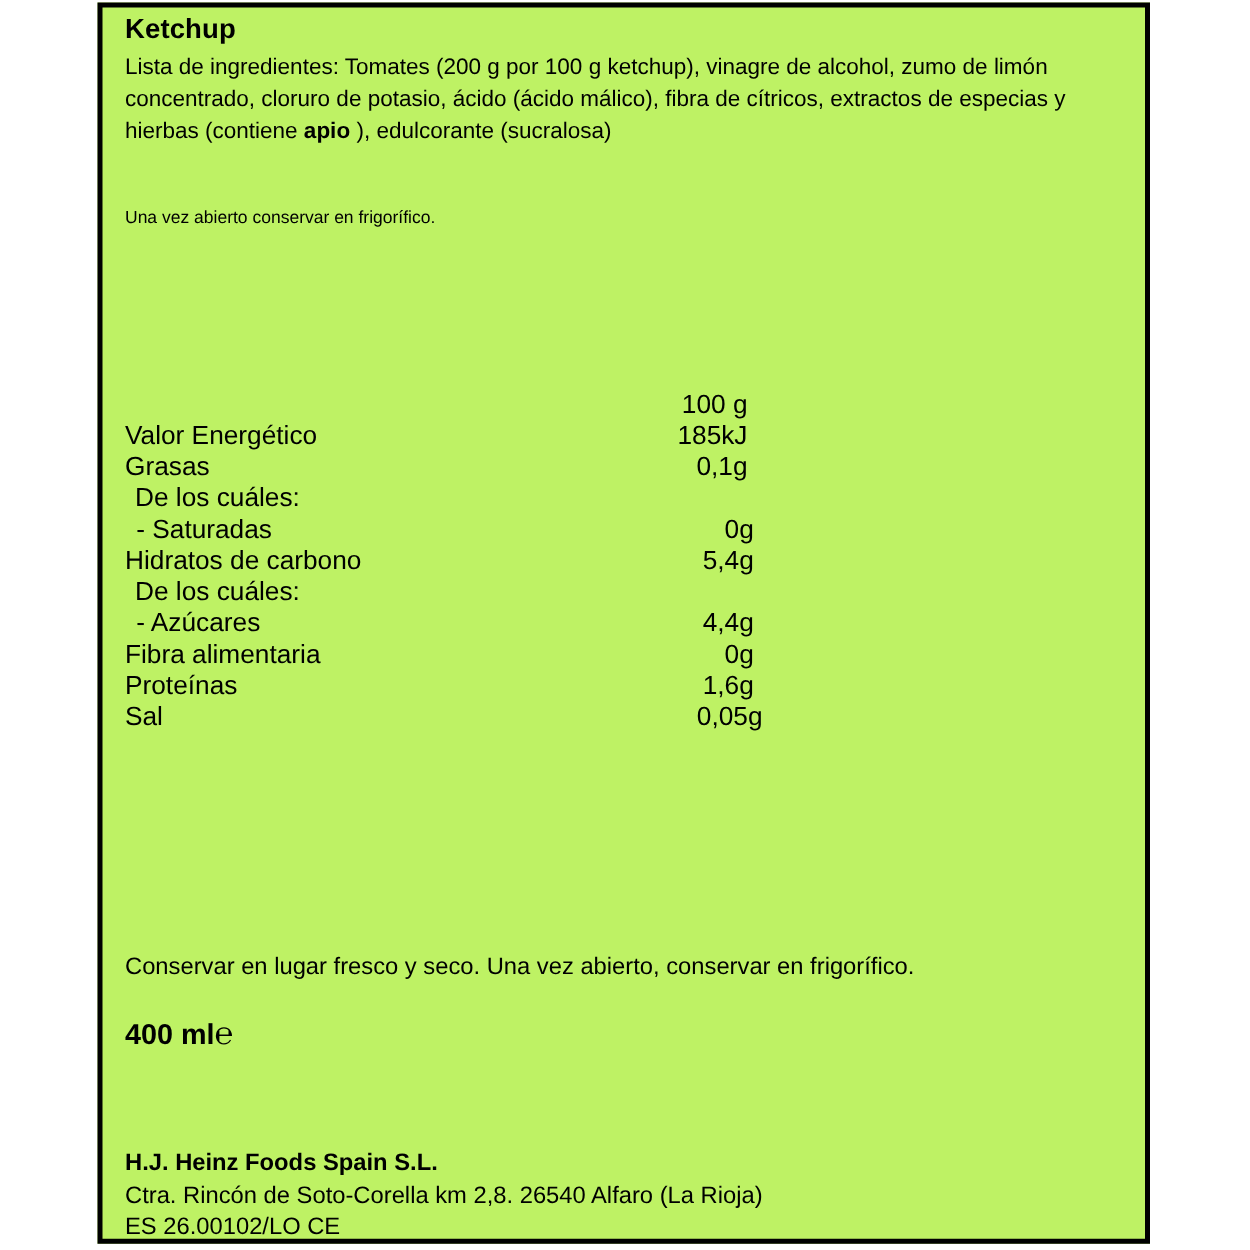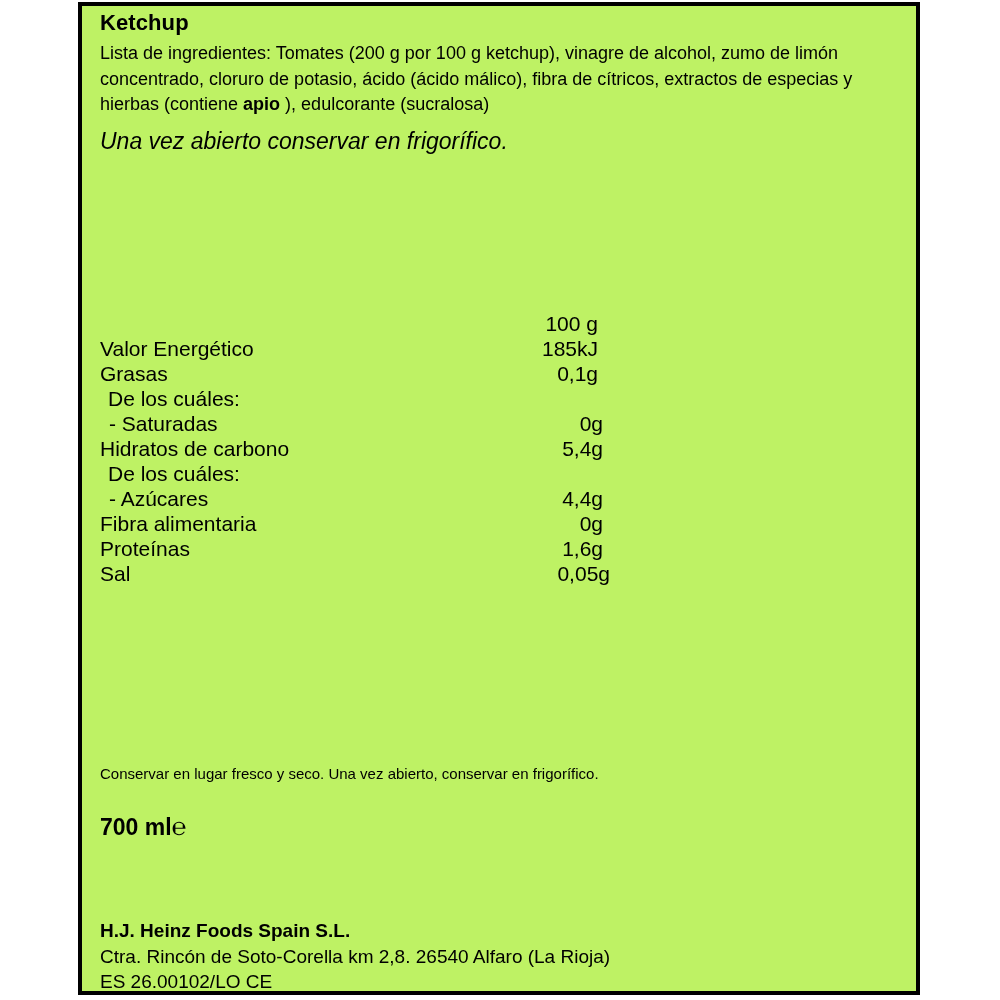--- a/index.html
+++ b/index.html
@@ -47,25 +47,24 @@
     width: 790px;
     font-size: 18px;
     line-height: 25.5px;
   }
   .ingredients-text { margin: 0; }
   .allergen { font-weight: bold; }
 
   .storage-top {
     position: absolute;
     left: 18px;
-    top: 123px;
-    font-size: 23px;
+    top: 155px;
+    font-size: 14px;
     line-height: 25.5px;
     white-space: nowrap;
-    font-style: italic;
   }
 
   
   .nutrition {
     position: absolute;
     left: 18px;
     top: 305px;
     width: 510px;
   }
   .nutri-row {
@@ -91,21 +90,21 @@
   
   .col-a { right: 12px; }   
   .col-b { right: 0px; }    
   .col-c { right: 7px; }
 
   
   .storage-bottom {
     position: absolute;
     left: 18px;
     top: 755px;
-    font-size: 15px;
+    font-size: 19px;
     line-height: 25px;
     white-space: nowrap;
   }
 
   .volume {
     position: absolute;
     left: 18px;
     top: 806px;
     font-size: 23px;
     font-weight: bold;
@@ -187,21 +186,21 @@
         </div>
         <div class="nutri-row">
           <span class="nutri-label">Sal</span>
           <span class="nutri-value col-b">0,05g</span>
         </div>
       </div>
   </div>
 
   <div class="storage-bottom">Conservar en lugar fresco y seco. Una vez abierto, conservar en frigorífico.</div>
 
-  <div class="volume"><span>700 ml</span><span class="estimate-sign">℮</span></div>
+  <div class="volume"><span>400 ml</span><span class="estimate-sign">℮</span></div>
 
   <div class="manufacturer">
     <div class="manu-name">H.J. Heinz Foods Spain S.L.</div>
     <div class="manu-line">Ctra. Rincón de Soto-Corella km 2,8. 26540 Alfaro (La Rioja)</div>
     <div class="manu-line">ES 26.00102/LO CE</div>
   </div>
 
 </div>
 
 </body></html>

